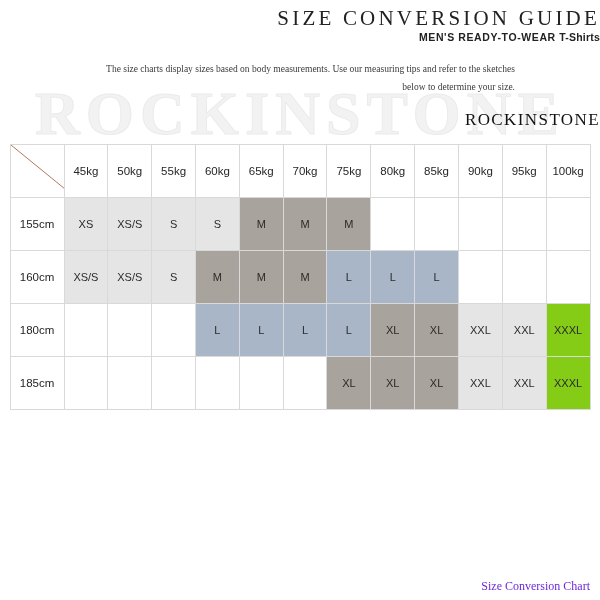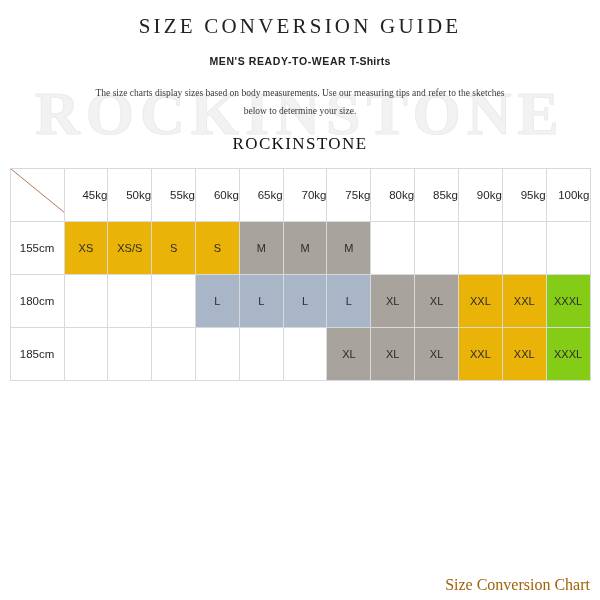--- a/index.html
+++ b/index.html
@@ -34,39 +34,38 @@
     color: #f2f2f2;
     -webkit-text-stroke: 1px #ebebeb;
     user-select: none;
     pointer-events: none;
     z-index: 0;
     white-space: nowrap;
   }
   .header {
     position: relative;
     z-index: 2;
-    padding-top: 8px;
-    text-align: center;
+    padding-top: 0;
+    text-align: right;
   }
   .main-title {
     font-family: "Liberation Serif", serif;
     font-size: 21px;
     letter-spacing: 3.2px;
     color: #222;
     margin: 0;
     padding-top: 6px;
     font-weight: 400;
   }
   .subtitle {
     font-family: "Liberation Sans", sans-serif;
     font-size: 10.5px;
     font-weight: bold;
     letter-spacing: 0.6px;
     color: #222;
-    margin-top: 16px;
   }
   .subtitle .light {
     font-weight: bold;
     letter-spacing: 0.2px;
   }
   .desc {
     font-family: "Liberation Serif", serif;
     font-size: 9.5px;
     color: #3a3a3a;
     line-height: 1.9;
@@ -98,46 +97,46 @@
     font-size: 11px;
     color: #2b2b2b;
     padding: 0;
     font-weight: normal;
   }
   table.chart th.colhead, table.chart td.rowhead {
     font-size: 11.5px;
     color: #262626;
     background: #ffffff;
   }
-  table.chart th.colhead { height: 44px; text-align: right; }
+  table.chart th.colhead { height: 44px; }
   .corner {
     position: relative;
     background: #ffffff;
     overflow: hidden;
     padding: 0;
   }
   .corner svg {
     display: block;
     position: absolute;
     top: 0;
     left: 0;
   }
   col.rowlabel { width: 54px; }
   .c-empty { background: #ffffff; }
-  .c-light { background: #eab308; }
+  .c-light { background: #e5e5e5; }
   .c-gray  { background: #a8a39c; color: #ffffff; }
   .c-blue  { background: #a8b6c8; color: #ffffff; }
   .c-dblue { background: #84cc16; color: #ffffff; }
   .footer {
     position: absolute;
     right: 10px;
     bottom: 6px;
     font-family: "Liberation Serif", serif;
-    font-size: 16px;
-    color: #a16207;
+    font-size: 12px;
+    color: #6d28d9;
     z-index: 3;
     margin-left: 32px;
   }
 </style>
 </head>
 <body>
 
 <div class="page">
 
   <div class="watermark">ROCKINSTONE</div>
@@ -199,20 +198,35 @@
           <td class="c-gray">M</td>
           <td class="c-gray">M</td>
           <td class="c-gray">M</td>
           <td class="c-empty"></td>
           <td class="c-empty"></td>
           <td class="c-empty"></td>
           <td class="c-empty"></td>
           <td class="c-empty"></td>
         </tr>
         <tr>
+          <td class="rowhead">160cm</td>
+          <td class="c-light">XS/S</td>
+          <td class="c-light">XS/S</td>
+          <td class="c-light">S</td>
+          <td class="c-gray">M</td>
+          <td class="c-gray">M</td>
+          <td class="c-gray">M</td>
+          <td class="c-blue">L</td>
+          <td class="c-blue">L</td>
+          <td class="c-blue">L</td>
+          <td class="c-empty"></td>
+          <td class="c-empty"></td>
+          <td class="c-empty"></td>
+        </tr>
+        <tr>
           <td class="rowhead">180cm</td>
           <td class="c-empty"></td>
           <td class="c-empty"></td>
           <td class="c-empty"></td>
           <td class="c-blue">L</td>
           <td class="c-blue">L</td>
           <td class="c-blue">L</td>
           <td class="c-blue">L</td>
           <td class="c-gray">XL</td>
           <td class="c-gray">XL</td>

